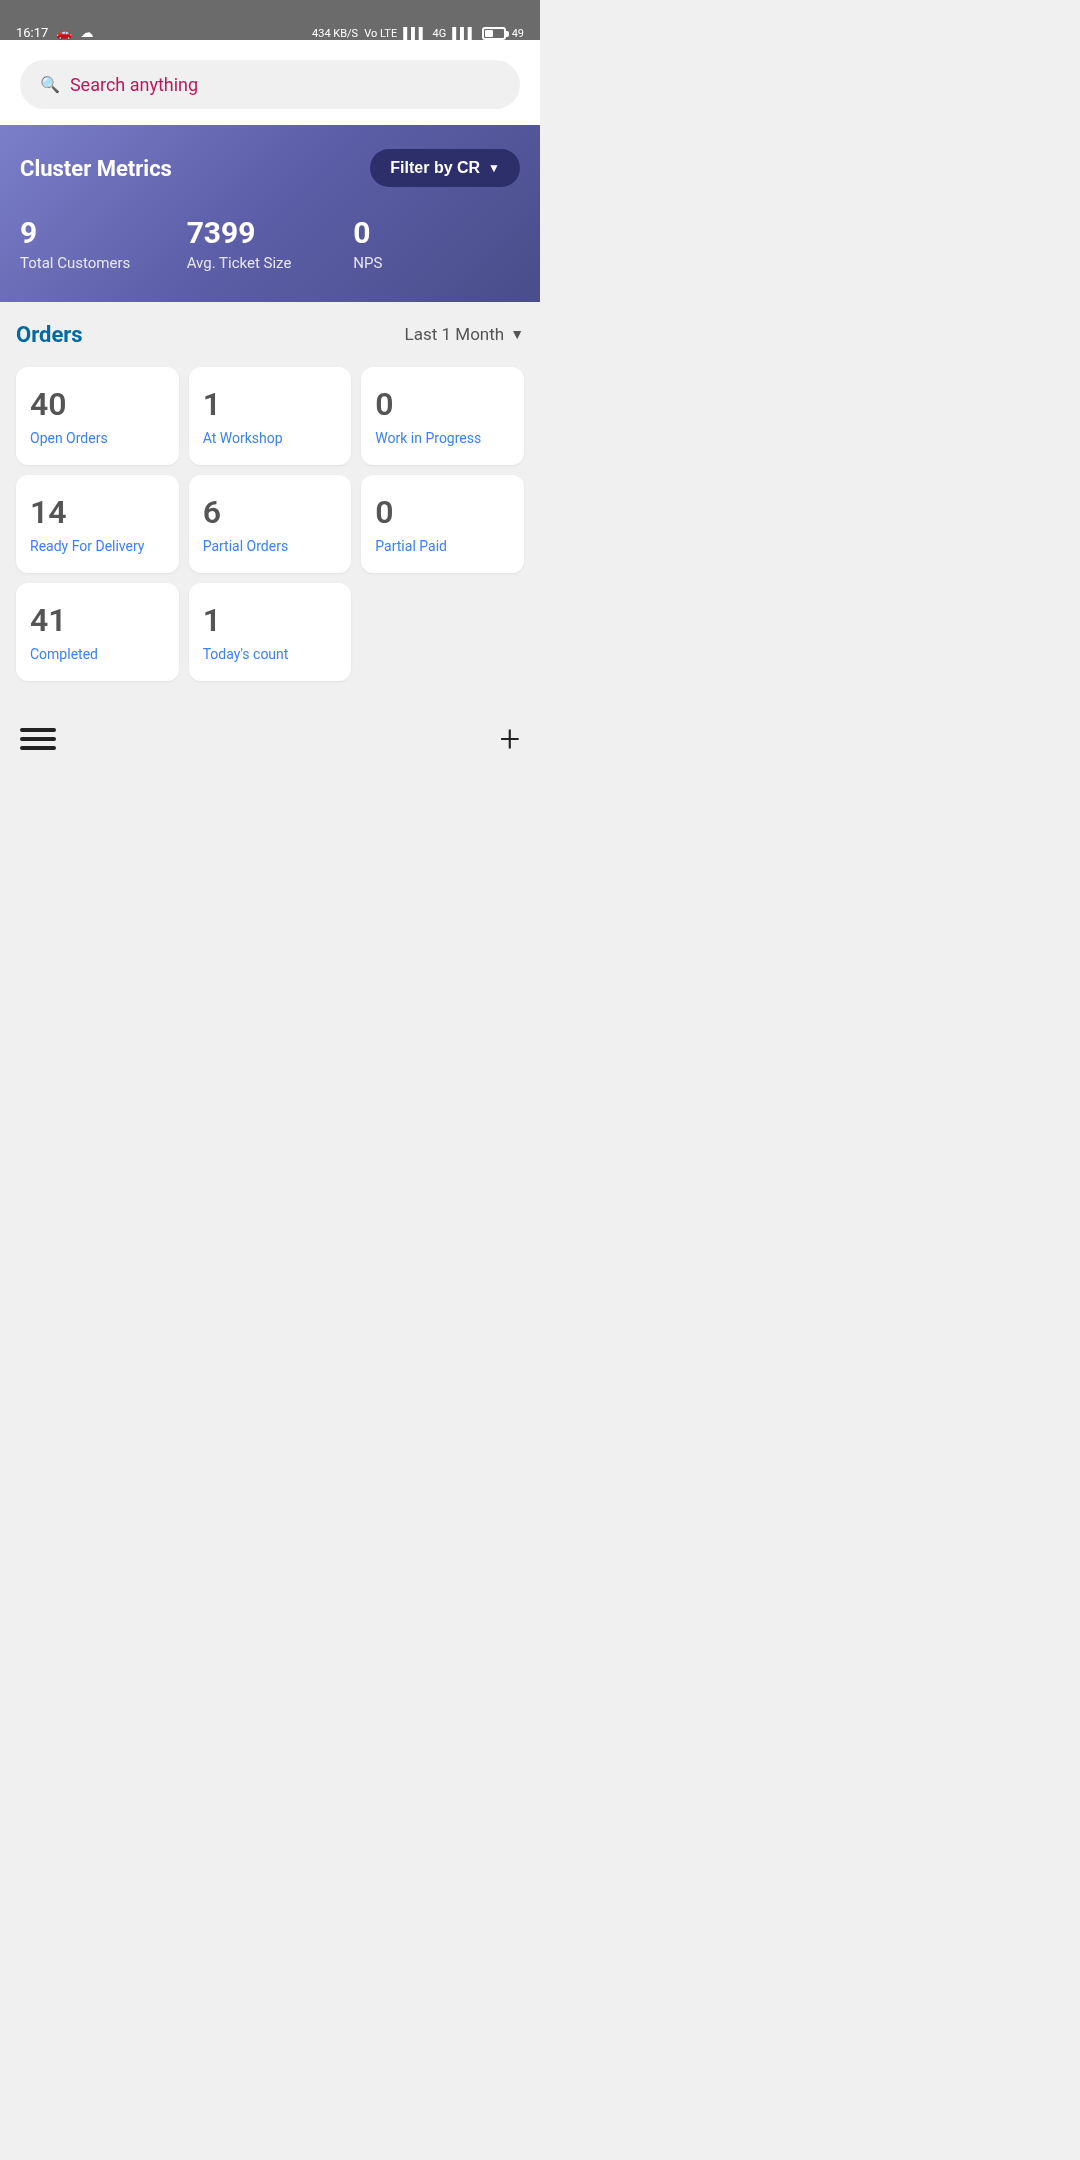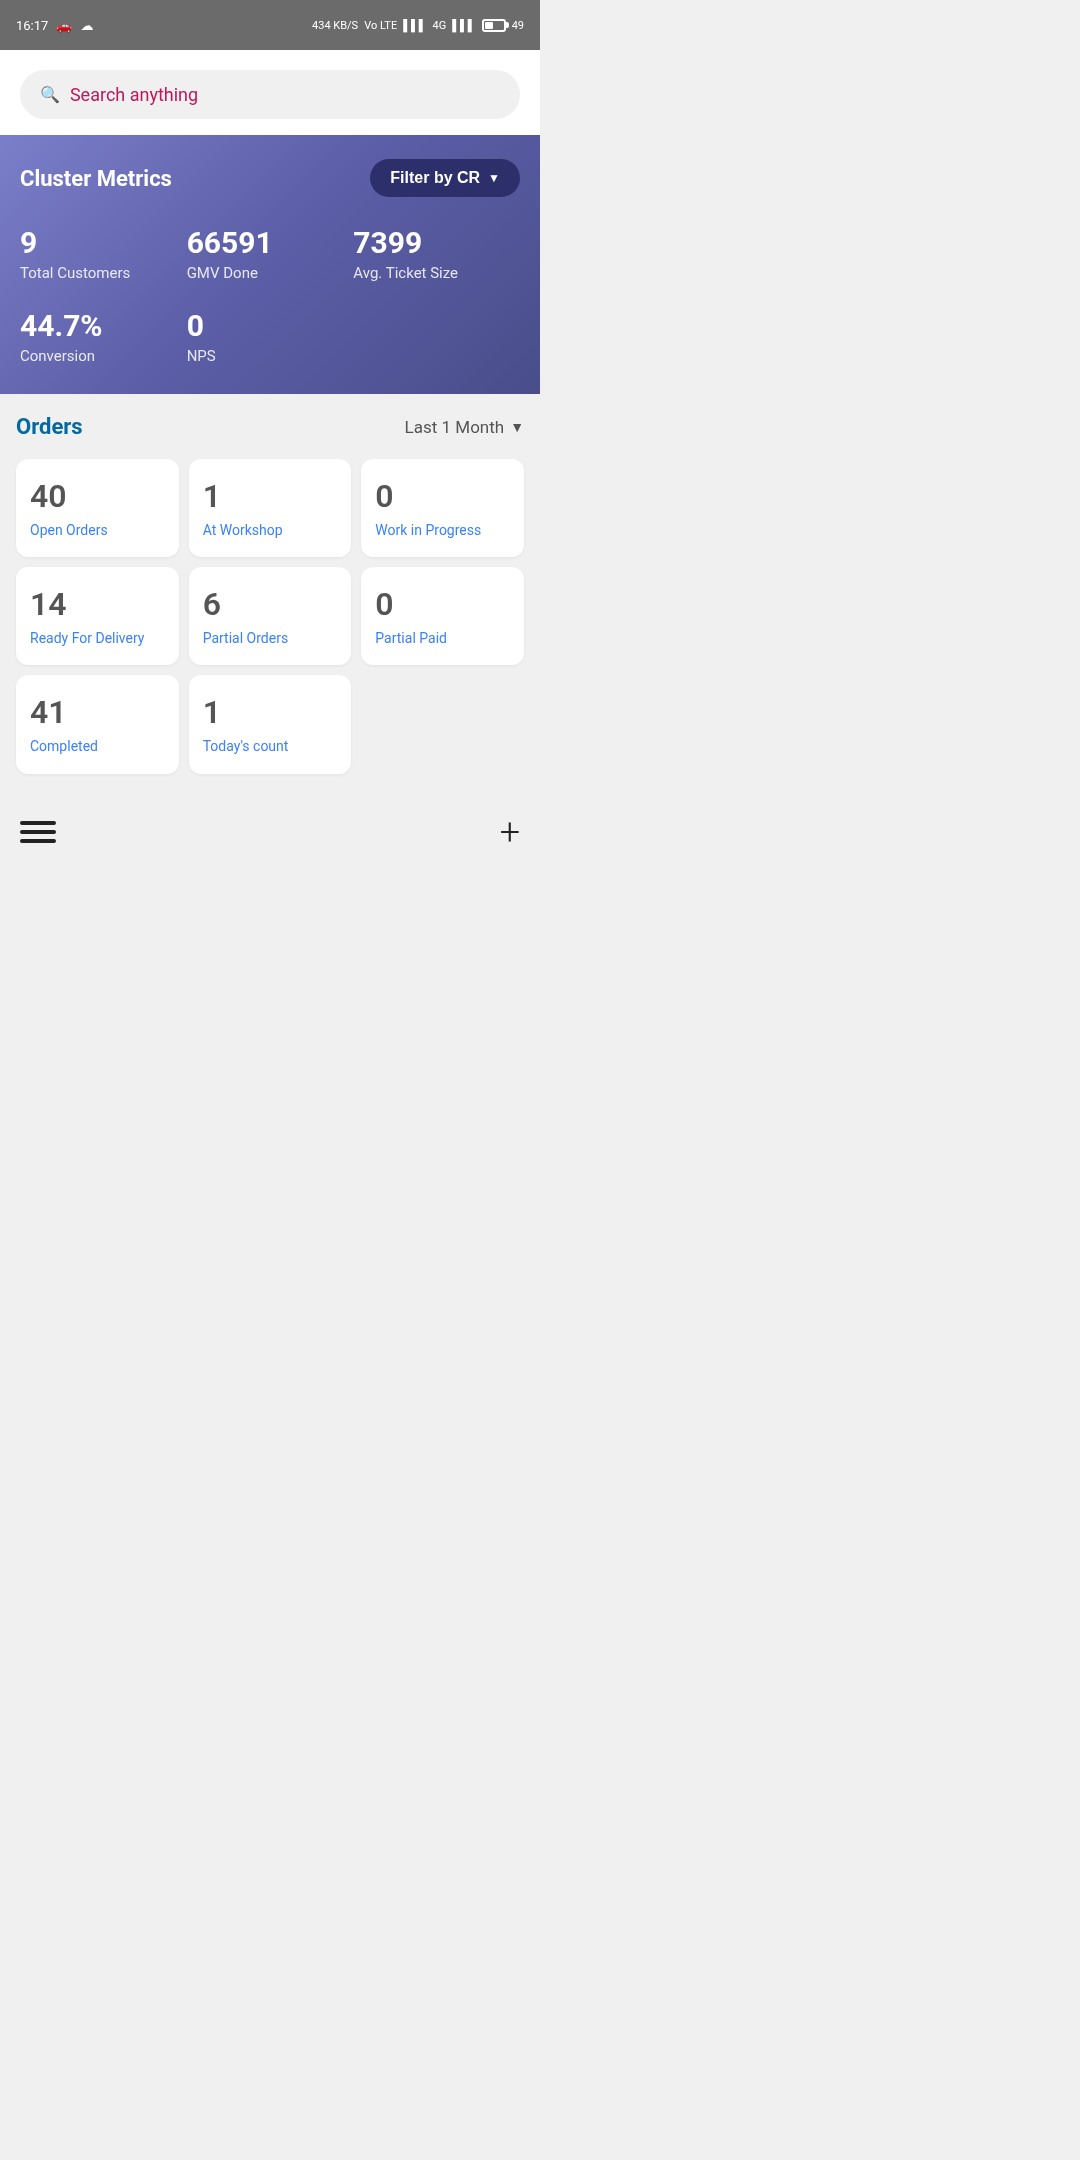--- a/index.html
+++ b/index.html
@@ -9,23 +9,23 @@
       width: 540px;
       min-height: 1080px;
       background: #f0f0f0;
       font-family: 'Roboto', Arial, sans-serif;
       font-size: 16px;
     }
 
     
     .status-bar {
       background: #6b6b6b;
-      height: 50px;
-      display: flex;
-      align-items: center;
+      height: 40px;
+      display: flex;
+      align-items: flex-end;
       justify-content: space-between;
       padding: 0 16px;
       color: #fff;
       font-size: 13px;
     }
     .status-bar-left {
       display: flex;
       align-items: center;
       gap: 8px;
     }
@@ -266,30 +266,22 @@
         <span class="chevron">▼</span>
       </button>
     </div>
 
     <div class="metrics-grid">
       <div class="metric-item">
         <div class="metric-value">9</div>
         <div class="metric-label">Total Customers</div>
       </div>
       <div class="metric-item">
-        <div class="metric-value">66591</div>
-        <div class="metric-label">GMV Done</div>
-      </div>
-      <div class="metric-item">
         <div class="metric-value">7399</div>
         <div class="metric-label">Avg. Ticket Size</div>
-      </div>
-      <div class="metric-item">
-        <div class="metric-value">44.7%</div>
-        <div class="metric-label">Conversion</div>
       </div>
       <div class="metric-item">
         <div class="metric-value">0</div>
         <div class="metric-label">NPS</div>
       </div>
     </div>
   </div>
 
   <div class="orders-section">
     <div class="orders-header">

